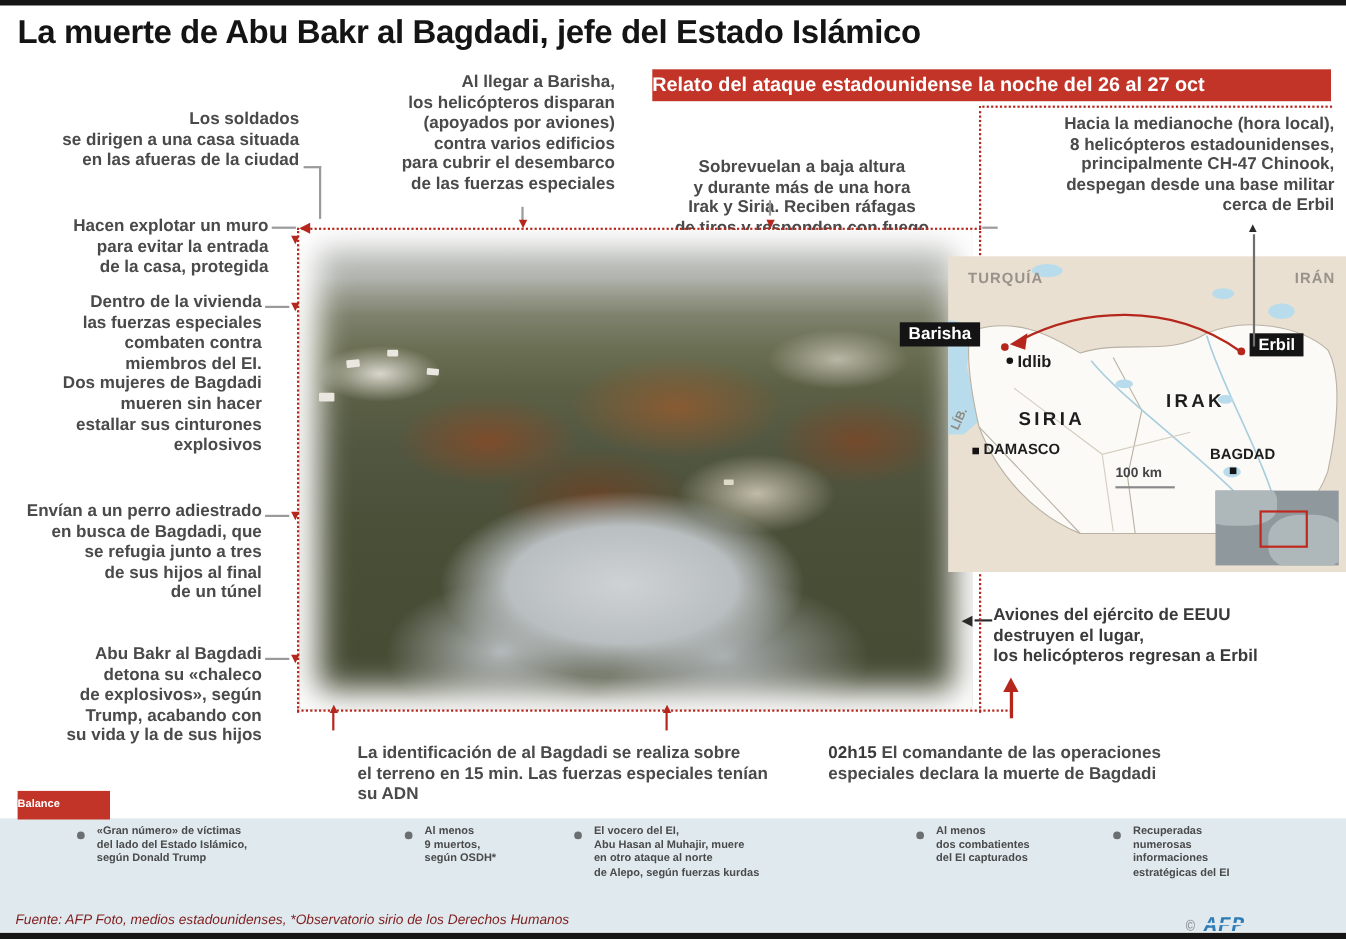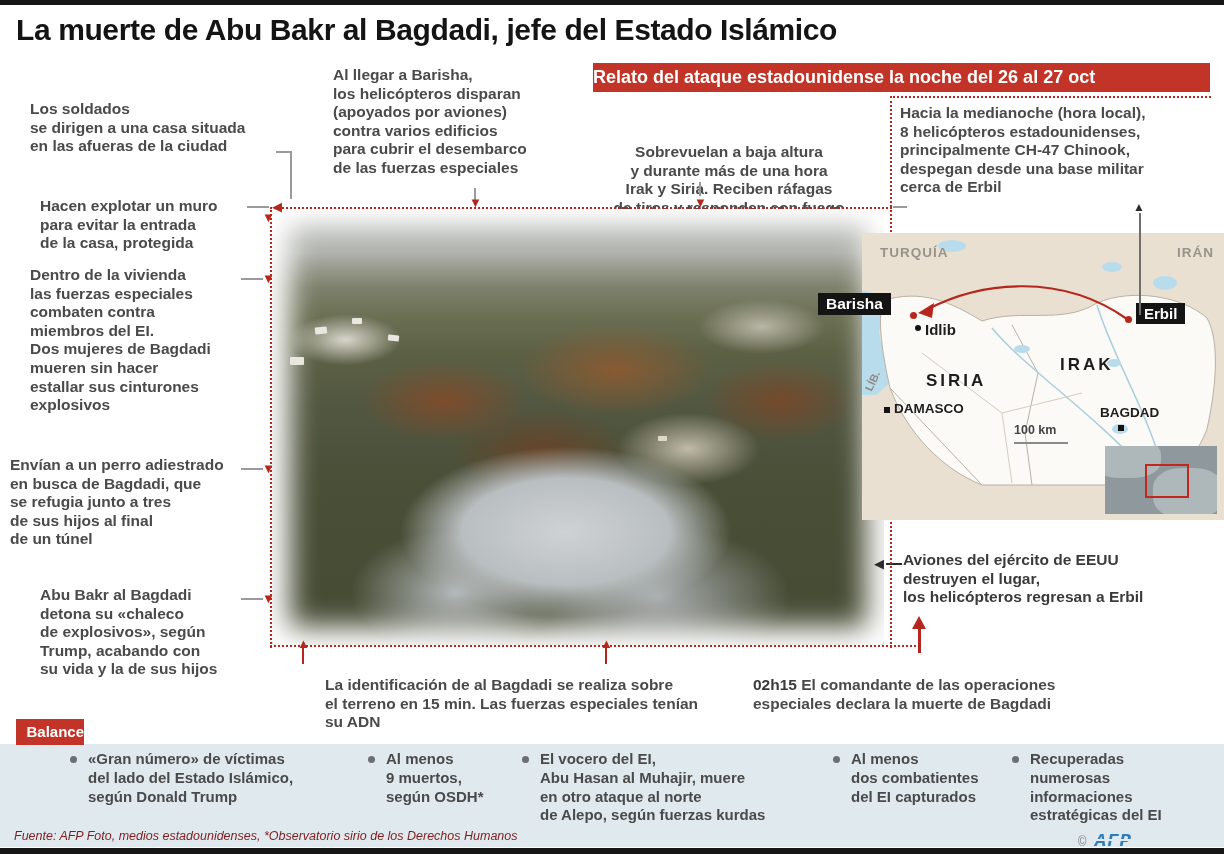--- a/index.html
+++ b/index.html
@@ -3,21 +3,21 @@
 <meta charset="utf-8">
 <style>
   html,body{margin:0;padding:0;background:#ffffff;}
   .stage{position:relative;width:1224px;height:854px;background:#fff;overflow:hidden;
          font-family:"Liberation Sans","DejaVu Sans",sans-serif;}
   .bar{position:absolute;left:0;width:100%;background:#161616;}
   .title{position:absolute;left:16px;top:13px;font-size:30px;font-weight:800;color:#141414;letter-spacing:-0.4px;}
   .banner{position:absolute;left:593px;top:63px;width:617px;height:29px;background:#c23428;color:#fff;
           font-size:18px;font-weight:700;line-height:29px;padding-left:0;box-sizing:border-box;}
   .ann{position:absolute;white-space:pre-line;color:#4a4a4a;font-weight:600;font-size:15.5px;line-height:1.2;}
-  .r{text-align:left;} .c{text-align:center;}
+  .r{text-align:right;} .c{text-align:center;}
   .bold{font-weight:700;color:#3a3a3a;}
   
   .photo{position:absolute;left:272px;top:209px;width:612px;height:436px;z-index:1;border-radius:4px;
     background:
       radial-gradient(ellipse 230px 118px at 48% 74%, #ced2d4 0%, #b9bec0 45%, rgba(185,190,192,0) 72%),
       radial-gradient(ellipse 150px 90px at 30% 88%, #b4b9bb 0%, rgba(180,185,187,0) 70%),
       radial-gradient(ellipse 190px 100px at 63% 89%, #a9aeb0 0%, rgba(170,175,177,0) 70%),
       radial-gradient(ellipse 95px 48px at 68% 55%, rgba(205,198,180,.9) 0%, rgba(205,198,180,0) 75%),
       radial-gradient(ellipse 70px 32px at 12% 30%, rgba(222,220,211,.95) 0%, rgba(222,220,211,0) 80%),
       radial-gradient(ellipse 80px 34px at 80% 27%, rgba(205,201,188,.8) 0%, rgba(0,0,0,0) 80%),
@@ -53,23 +53,23 @@
   .sq{position:absolute;background:#141414;z-index:7;}
   .lib{position:absolute;left:0px;top:142px;font-size:11px;font-weight:700;color:#8f8a82;
        transform:rotate(-65deg);z-index:7;}
   .scale-txt{position:absolute;left:152px;top:190px;font-size:12.5px;font-weight:700;color:#444;z-index:7;}
   .scale-line{position:absolute;left:152px;top:209px;width:54px;height:2px;background:#8a8a8a;z-index:7;}
   .inset{position:absolute;left:243px;top:213px;width:112px;height:68px;background:#8e989d;z-index:8;overflow:hidden;}
   .inset .land{position:absolute;background:#aeb7ba;border-radius:40%;}
   .inset .hl{position:absolute;left:40px;top:18px;width:40px;height:30px;border:2px solid #c0281e;}
   
   .band{position:absolute;left:0;top:744px;width:1224px;height:103px;background:#dfe9ee;z-index:1;}
-  .bal-tag{position:absolute;left:16px;top:719px;width:68px;height:26px;background:#c23428;color:#fff;
-           font-size:15px;font-weight:700;text-align:right;line-height:26px;z-index:2;}
-  .bal-item{position:absolute;top:750px;color:#4a4a4a;font-weight:600;font-size:15px;line-height:1.25;
+  .bal-tag{position:absolute;left:16px;top:719px;width:84px;height:26px;background:#c23428;color:#fff;
+           font-size:10px;font-weight:700;text-align:left;line-height:26px;z-index:2;}
+  .bal-item{position:absolute;top:750px;color:#4a4a4a;font-weight:600;font-size:10px;line-height:1.25;
             white-space:pre-line;z-index:2;}
   .bullet{position:absolute;top:756px;width:7px;height:7px;border-radius:50%;background:#6b6f72;z-index:2;}
   .source{position:absolute;left:14px;top:829px;font-size:12.5px;font-style:italic;color:#7f1d1d;z-index:2;}
   .afp{position:absolute;left:1078px;top:830px;z-index:2;font-size:14px;color:#8a9094;font-family:Liberation Mono, monospace;}
   .afp .logo{font-size:19px;font-weight:800;font-style:italic;color:#2f7cb6;letter-spacing:1px;position:relative;}
   .afp .logo::after{content:"";position:absolute;left:-2px;right:-2px;top:9px;height:2px;background:#dfe9ee;}
 </style>
 </head>
 <body>
 

